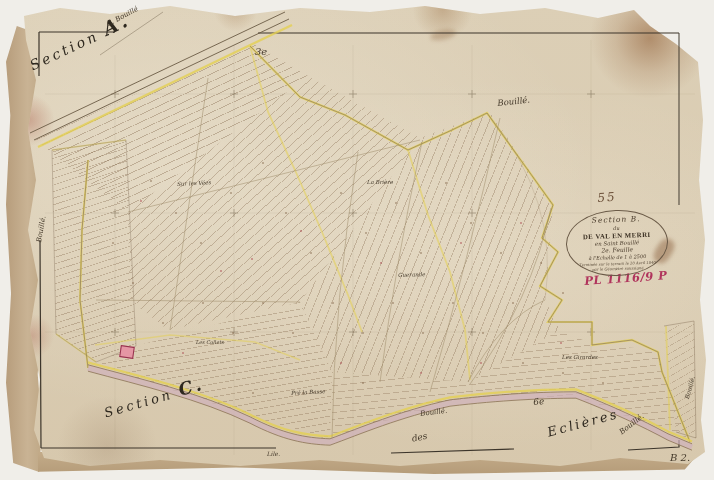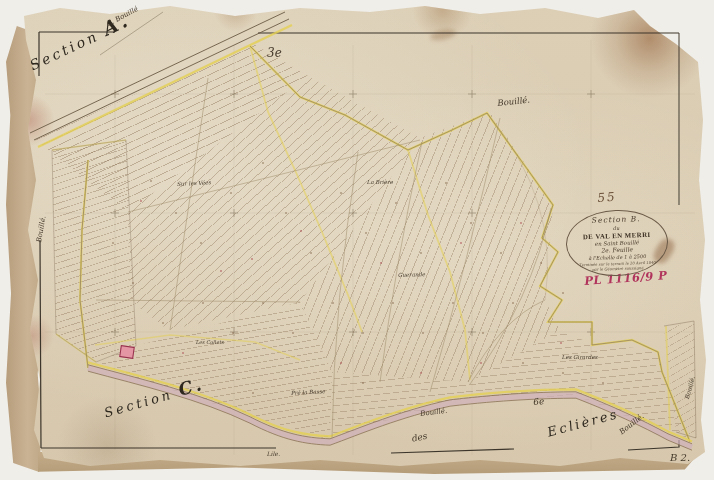--- a/index.html
+++ b/index.html
@@ -157,21 +157,21 @@
       <path d="M487,113 Q560,200 545,300" opacity="0.5"></path>
     </g>
   </svg>
 
   <div class="building"></div>
   <div class="dots-brown"></div>
   <div class="dots-red"></div>
 
   <div class="lbl" style="left:26px;top:56px;transform:rotate(-25deg);font-size:14px;letter-spacing:3px;color:#2e281f;"><span>Section</span> <span class="big-letter">A.</span></div>
   <div class="lbl" style="left:106px;top:22px;transform:rotate(-28deg);font-size:7px;">C. Bouillé</div>
-  <div class="lbl" style="left:267px;top:47px;font-size:12px;">3e</div>
+  <div class="lbl" style="left:255px;top:47px;font-size:10px;">3e</div>
   <div class="lbl" style="left:497px;top:99px;transform:rotate(-6deg);font-size:8.5px;">Bouillé.</div>
   <div class="lbl" style="left:36px;top:242px;transform:rotate(-80deg);font-size:7px;">Bouillé.</div>
   <div class="lbl" style="left:177px;top:182px;transform:rotate(-3deg);font-size:5.5px;">Sur les Vées</div>
   <div class="lbl" style="left:367px;top:180px;font-size:5.5px;">La Brière</div>
   <div class="lbl" style="left:398px;top:273px;transform:rotate(-2deg);font-size:5.5px;">Guerande</div>
   <div class="lbl" style="left:196px;top:340px;font-size:5px;">Les Collets</div>
   <div class="lbl" style="left:291px;top:391px;transform:rotate(-3deg);font-size:5.5px;">Pré la Basse</div>
   <div class="lbl" style="left:562px;top:355px;font-size:5.5px;">Les Girardes</div>
   <div class="lbl" style="left:102px;top:404px;transform:rotate(-16deg);font-size:13px;letter-spacing:3px;color:#2e281f;"><span>Section</span> <span class="big-letter">C.</span></div>
   <div class="lbl" style="left:411px;top:435px;transform:rotate(-12deg);font-size:9px;">des</div>

